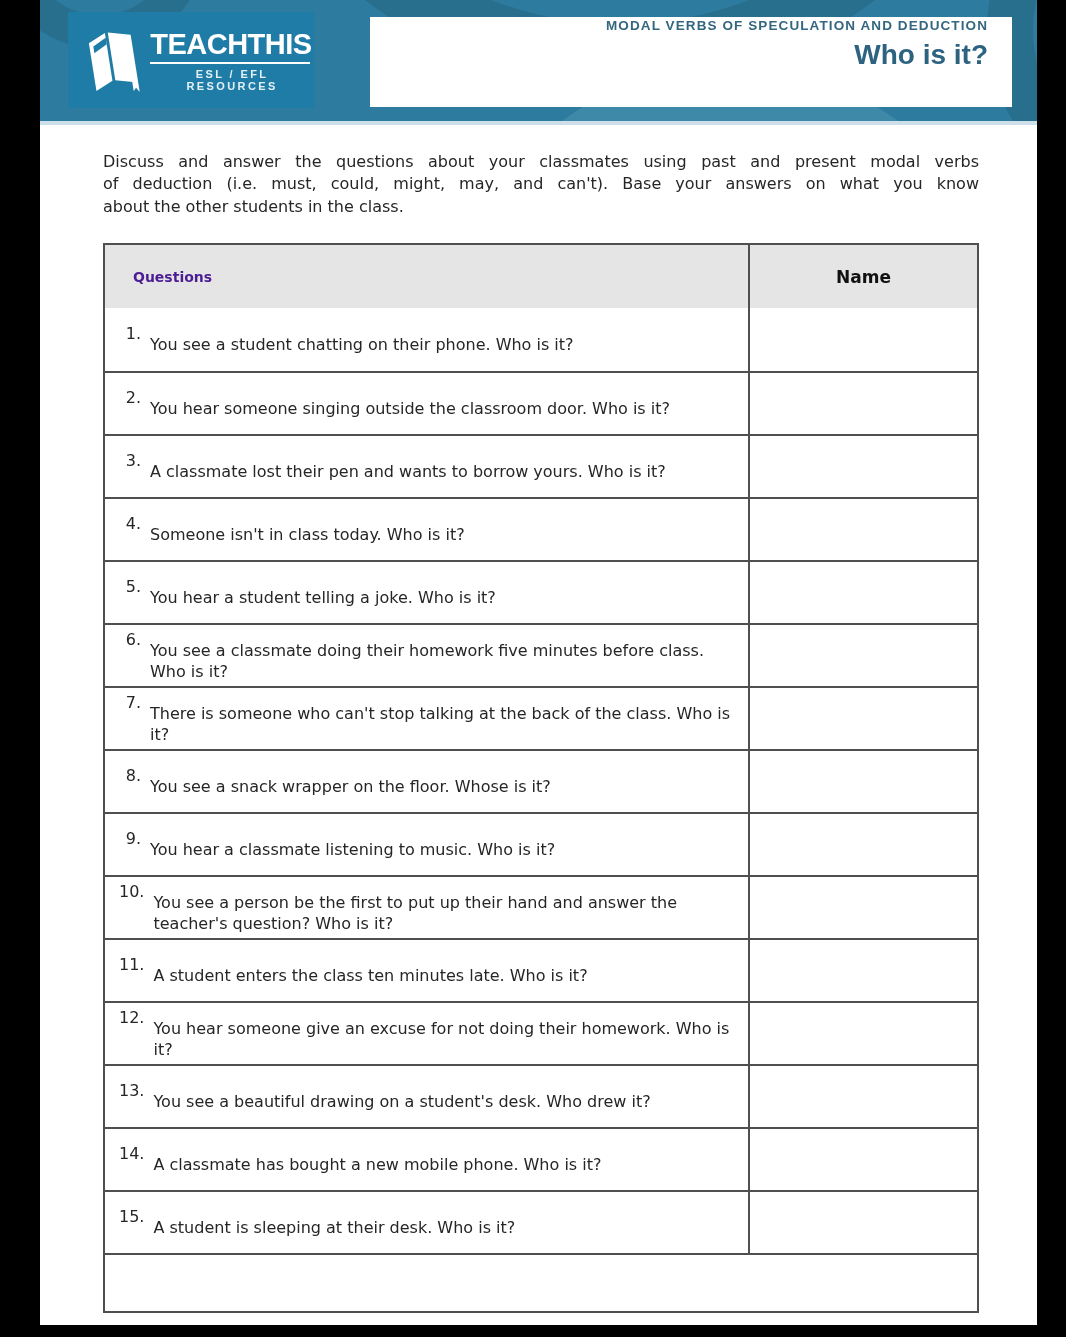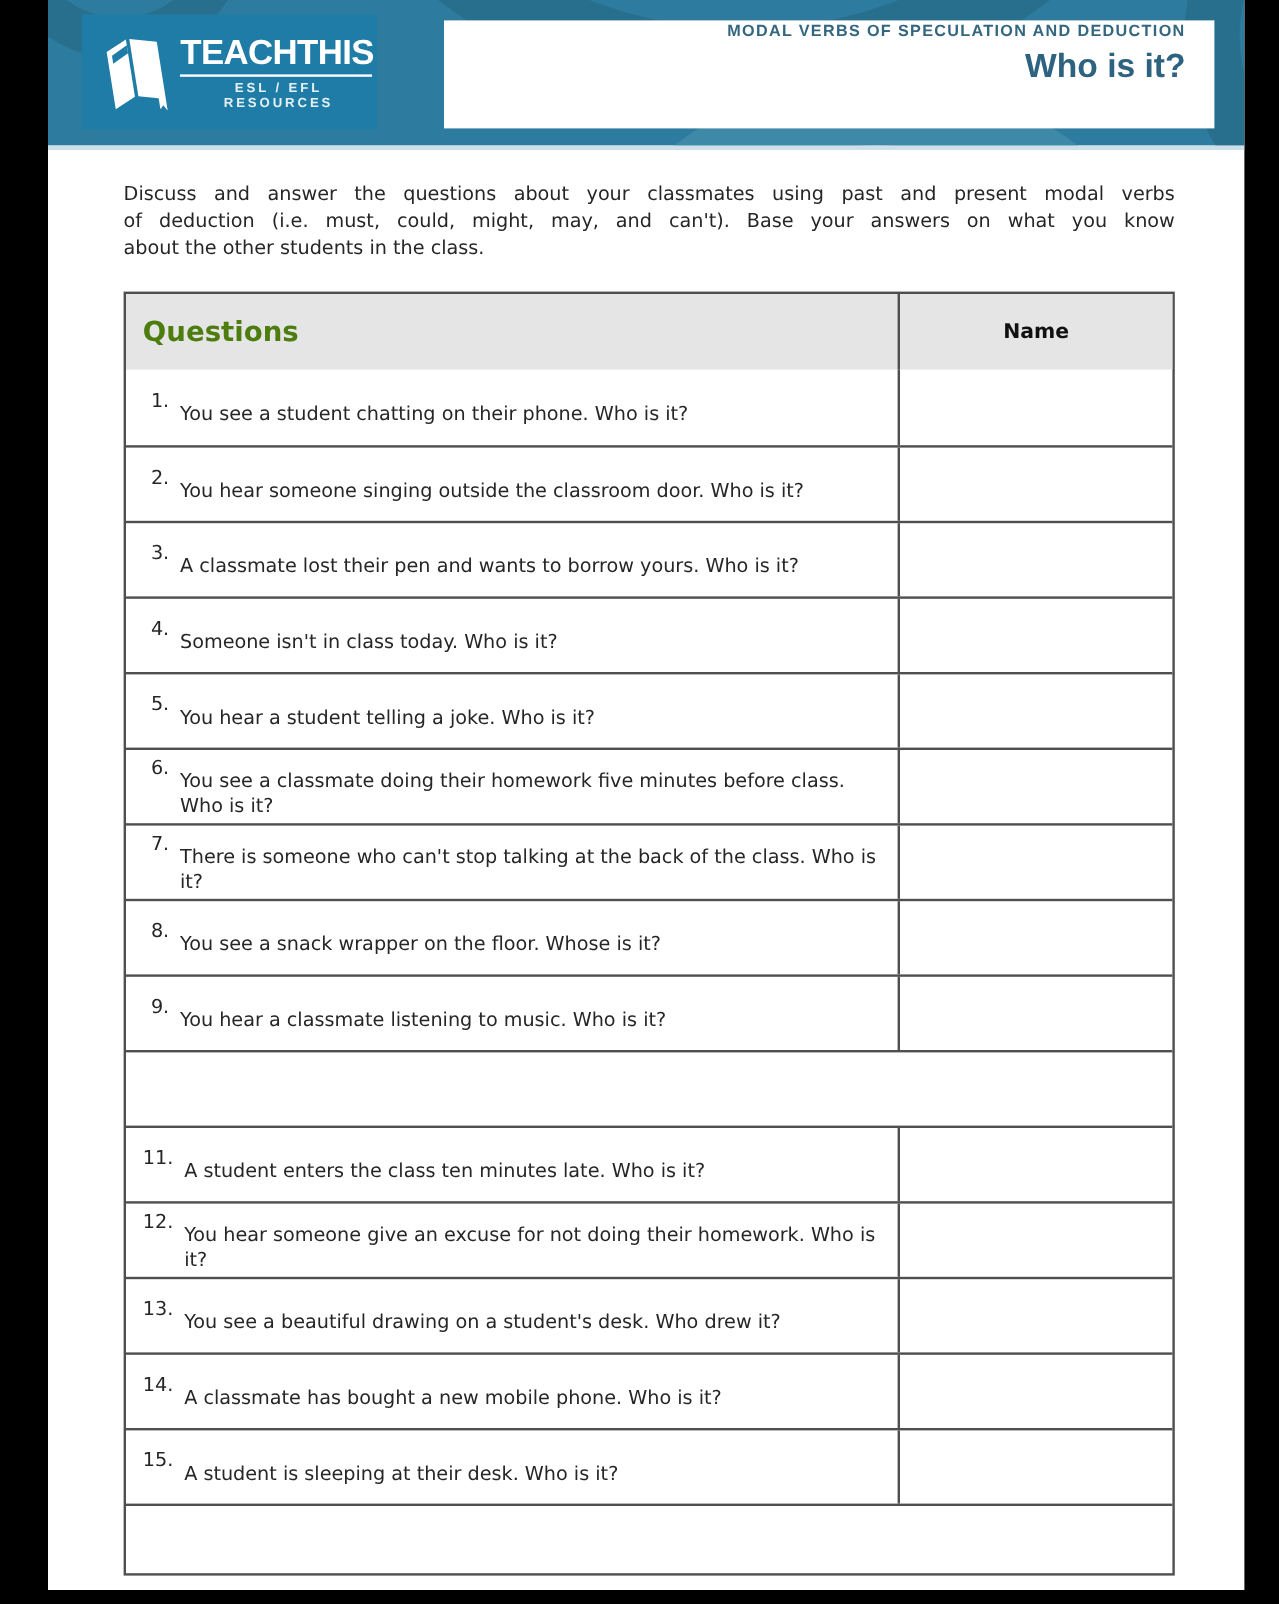--- a/index.html
+++ b/index.html
@@ -73,21 +73,21 @@
     display: grid; grid-template-columns: 645px 1fr;
     border-top: 2px solid #4f4f4f; height: 63px;
   }
   .trow:first-child { border-top: none; }
   .trow:last-child { height: 58px; }
   .thead { background: #e5e5e5; height: 63px; }
   .cell { display: flex; align-items: center; }
   .qcell { border-right: 2px solid #4f4f4f; padding: 0 10px 0 14px; }
   .ncell { }
   .th-q {
-    font-weight: bold; font-size: 23px; color: #4d7c0f; padding-left: 14px;
+    font-weight: bold; font-size: 14px; color: #4c1d95; padding-left: 28px;
   }
   .th-n {
     font-weight: bold; font-size: 17px; color: #111;
     justify-content: center;
   }
   .q-line { display: flex; width: 100%; align-items: flex-start; }
   .q-num {
     min-width: 31px; text-align: right; padding-right: 9px; flex: 0 0 auto;
     font-size: 16px; color: #262626; line-height: 21.5px;
   }
@@ -243,20 +243,26 @@
         <span class="q-num">9.</span>
         <span class="q-text">You hear a classmate listening to music. Who is it?</span>
       </div>
     </div>
     <div class="cell ncell">
       <span></span>
     </div>
   </div>
 
   <div class="trow">
+    <div class="cell qcell">
+      <div class="q-line">
+        <span class="q-num">10.</span>
+        <span class="q-text">You see a person be the first to put up their hand and answer the teacher's question? Who is it?</span>
+      </div>
+    </div>
     <div class="cell ncell">
       <span></span>
     </div>
   </div>
 
   <div class="trow">
     <div class="cell qcell">
       <div class="q-line">
         <span class="q-num">11.</span>
         <span class="q-text">A student enters the class ten minutes late. Who is it?</span>

